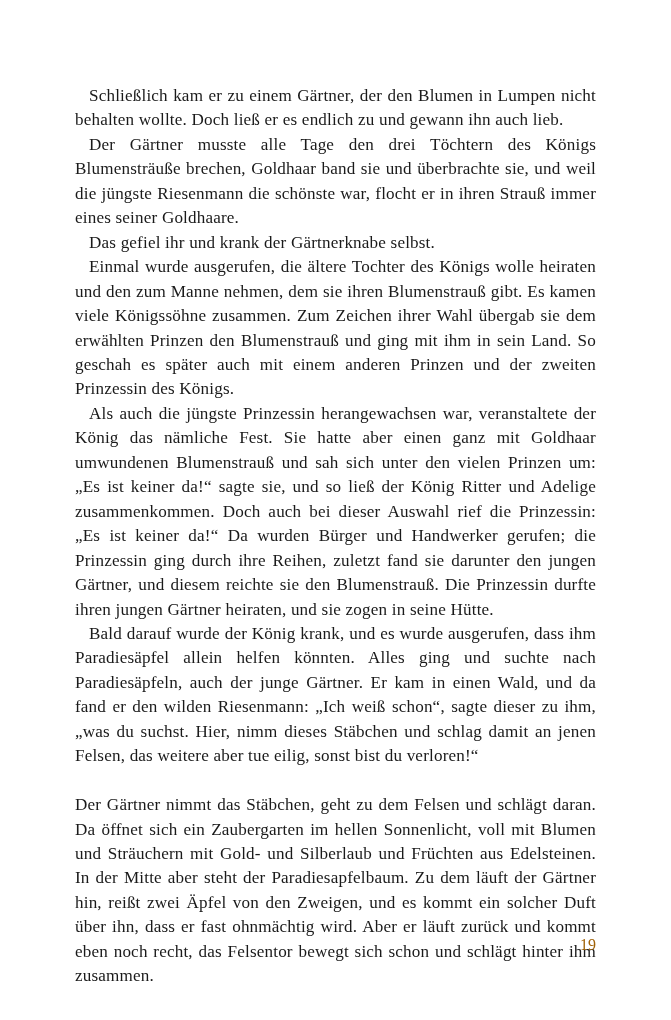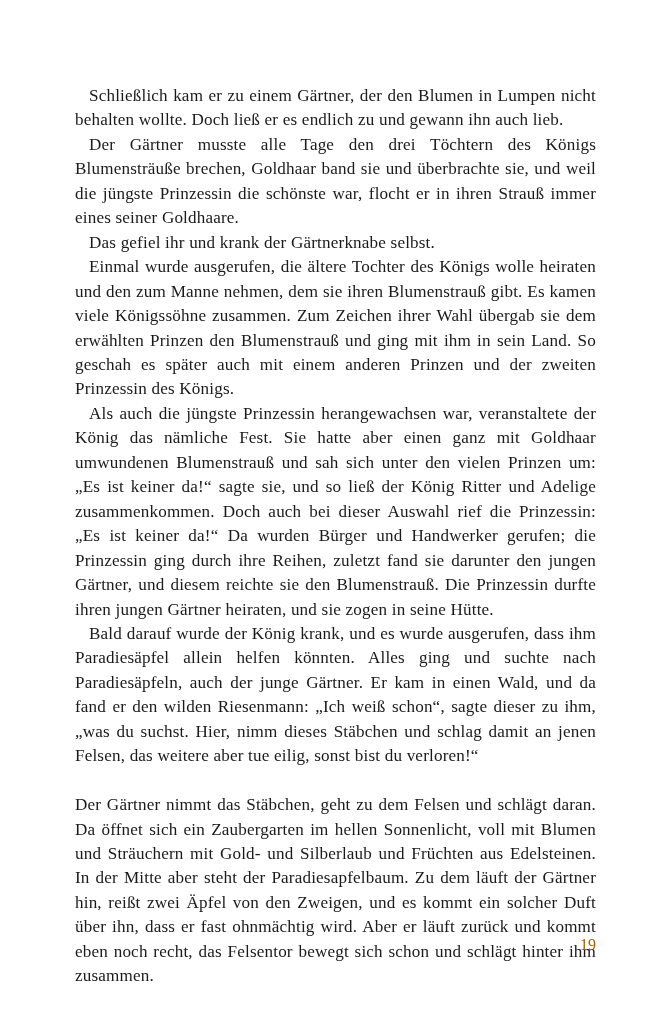--- a/index.html
+++ b/index.html
@@ -63,21 +63,21 @@
     color: #a16207;
   }
 </style>
 </head>
 <body>
 
 <div class="page">
 
   <div class="text-block">
     <p class="para">Schließlich kam er zu einem Gärtner, der den Blumen in Lumpen nicht behalten wollte. Doch ließ er es endlich zu und gewann ihn auch lieb.</p>
-    <p class="para">Der Gärtner musste alle Tage den drei Töchtern des Königs Blumensträuße brechen, Goldhaar band sie und überbrachte sie, und weil die jüngste Prinzessin die schönste war, flocht er in ihren Strauß immer eines seiner Goldhaare.</p>
+    <p class="para">Der Gärtner musste alle Tage den drei Töchtern des Königs Blumensträuße brechen, Goldhaar band sie und überbrachte sie, und weil die jüngste Riesenmann die schönste war, flocht er in ihren Strauß immer eines seiner Goldhaare.</p>
     <p class="para">Das gefiel ihr und krank der Gärtnerknabe selbst.</p>
     <p class="para">Einmal wurde ausgerufen, die ältere Tochter des Königs wolle heiraten und den zum Manne nehmen, dem sie ihren Blumenstrauß gibt. Es kamen viele Königssöhne zusammen. Zum Zeichen ihrer Wahl übergab sie dem erwählten Prinzen den Blumenstrauß und ging mit ihm in sein Land. So geschah es später auch mit einem anderen Prinzen und der zweiten Prinzessin des Königs.</p>
     <p class="para">Als auch die jüngste Prinzessin herangewachsen war, veranstaltete der König das nämliche Fest. Sie hatte aber einen ganz mit Goldhaar umwundenen Blumenstrauß und sah sich unter den vielen Prinzen um: „Es ist keiner da!“ sagte sie, und so ließ der König Ritter und Adelige zusammenkommen. Doch auch bei dieser Auswahl rief die Prinzessin: „Es ist keiner da!“ Da wurden Bürger und Handwerker gerufen; die Prinzessin ging durch ihre Reihen, zuletzt fand sie darunter den jungen Gärtner, und diesem reichte sie den Blumenstrauß. Die Prinzessin durfte ihren jungen Gärtner heiraten, und sie zogen in seine Hütte.</p>
     <p class="para">Bald darauf wurde der König krank, und es wurde ausgerufen, dass ihm Paradiesäpfel allein helfen könnten. Alles ging und suchte nach Paradiesäpfeln, auch der junge Gärtner. Er kam in einen Wald, und da fand er den wilden Riesenmann: „Ich weiß schon“, sagte dieser zu ihm, „was du suchst. Hier, nimm dieses Stäbchen und schlag damit an jenen Felsen, das weitere aber tue eilig, sonst bist du verloren!“</p>
     <p class="para no-indent section-gap">Der Gärtner nimmt das Stäbchen, geht zu dem Felsen und schlägt daran. Da öffnet sich ein Zaubergarten im hellen Sonnenlicht, voll mit Blumen und Sträuchern mit Gold- und Silberlaub und Früchten aus Edelsteinen. In der Mitte aber steht der Paradiesapfelbaum. Zu dem läuft der Gärtner hin, reißt zwei Äpfel von den Zweigen, und es kommt ein solcher Duft über ihn, dass er fast ohnmächtig wird. Aber er läuft zurück und kommt eben noch recht, das Felsentor bewegt sich schon und schlägt hinter ihm zusammen.</p>
   </div>
 
   <div class="page-number">19</div>
 
 </div>

